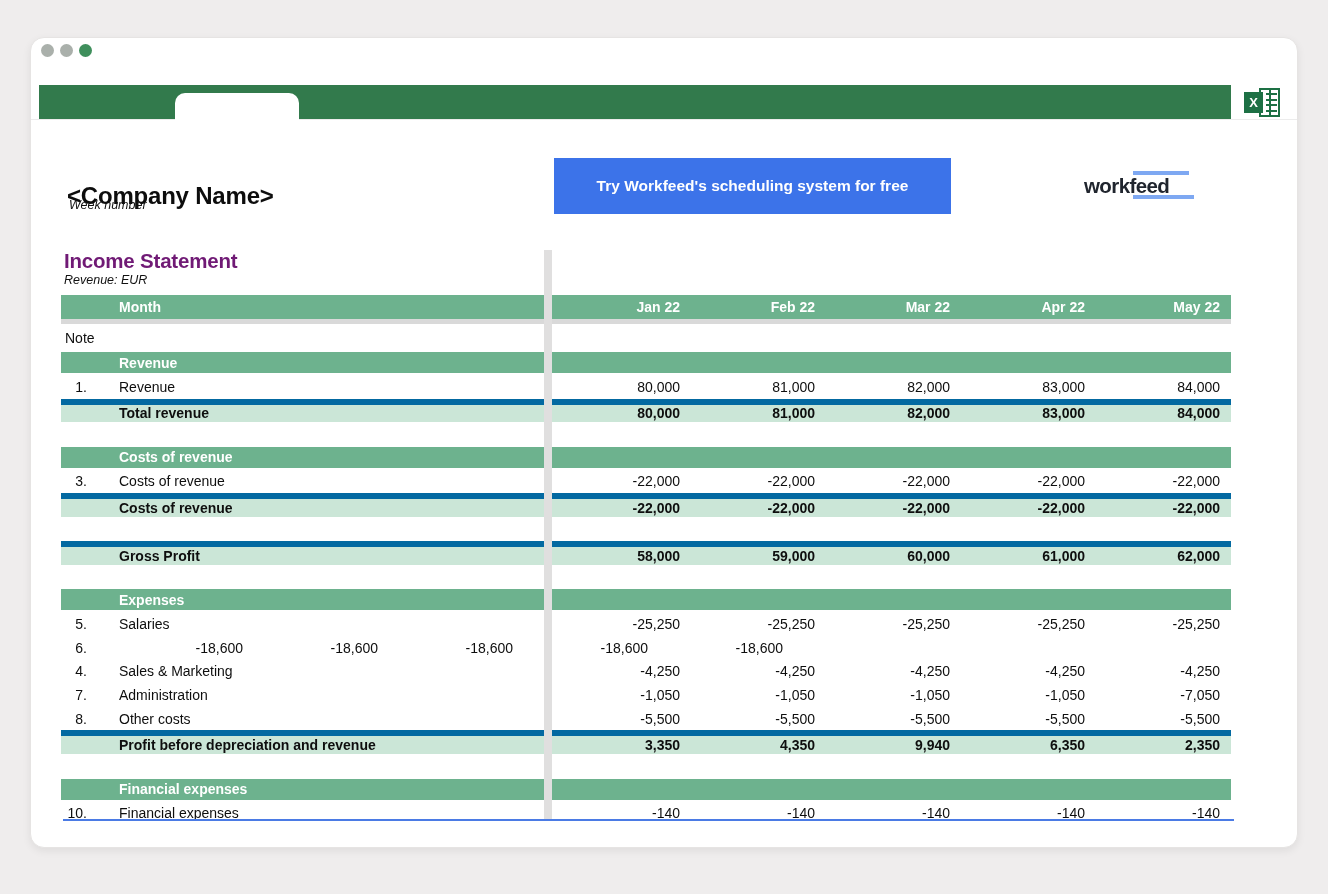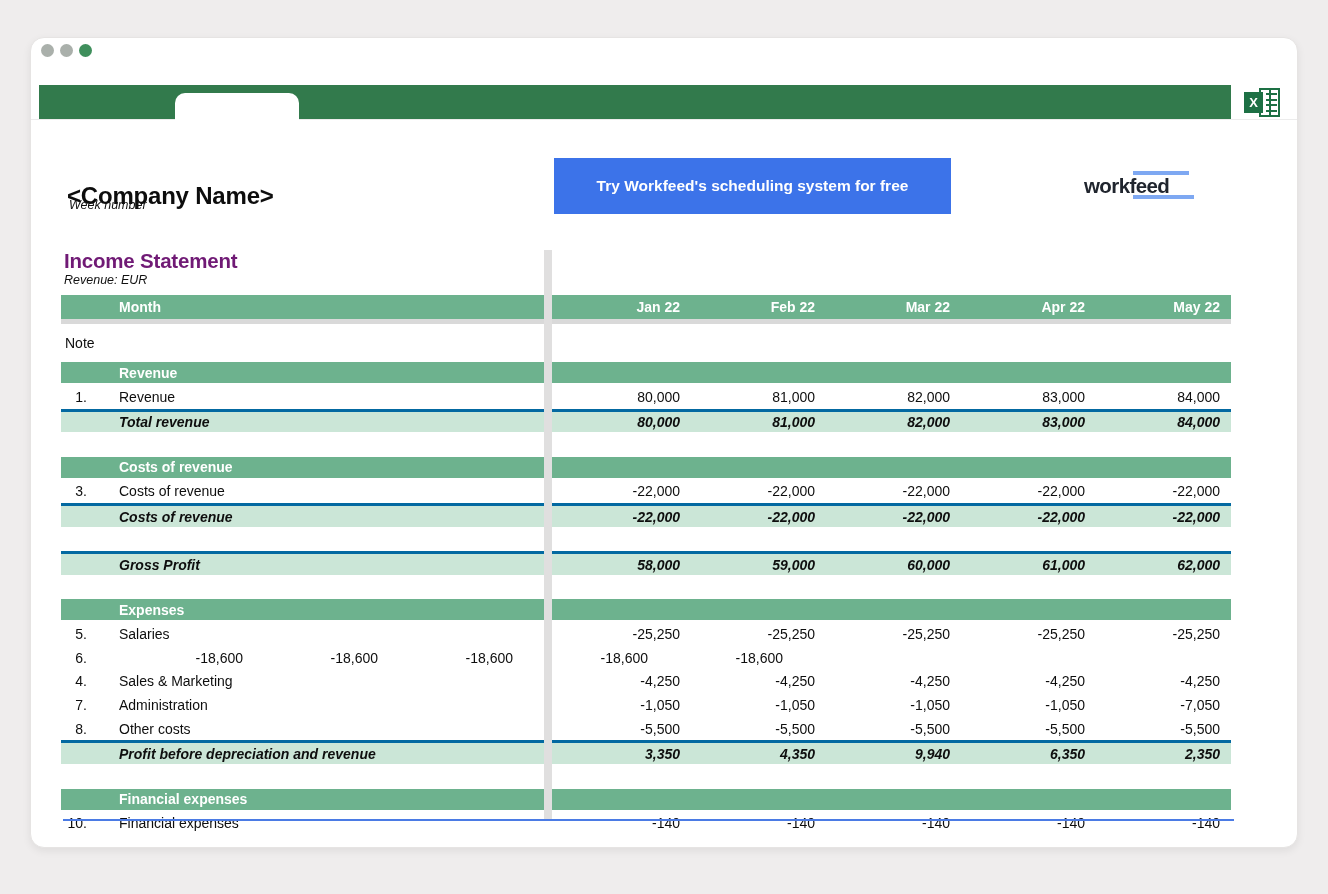--- a/index.html
+++ b/index.html
@@ -57,24 +57,24 @@
   .logo-bar-top    { left:49px; top:-4px; width:56px; }
   .logo-bar-bottom { left:49px; top:20px; width:61px; }
   
   .stmt-title    { position:absolute; left:33px; top:211px; font-size:20.5px; font-weight:bold; color:#701a75; letter-spacing:-0.2px; }
   .stmt-currency { position:absolute; left:33px; top:235px; font-size:12.5px; font-style:italic; color:#111; }
   
   .income-table { position:absolute; left:30px; top:257px; width:1170px; }
   .row { display:flex; align-items:center; font-size:14px; color:#0e0e0e; }
   .row.months  { height:24px; background:var(--header-green,#6db28e); color:#fff; font-weight:bold; }
   .row.grayband{ height:5px;  background:var(--band-gray,#d9d9d9); }
-  .row.note    { height:38px; background:#fff; }
+  .row.note    { height:28px; background:#fff; }
   .row.section { height:23px; background:var(--header-green,#6db28e); color:#fff; font-weight:bold; border-bottom:2px solid #fff; }
   .row.item    { height:23.6px; background:#fff; }
-  .row.total   { height:23.6px; background:var(--light-green,#cbe6d7); font-weight:bold; border-top:3px solid #0369a1;font-style:italic; }
+  .row.total   { height:23.6px; background:var(--light-green,#cbe6d7); font-weight:bold; border-top:6px solid #0369a1; }
   .row.spacer  { height:24.5px; background:#fff; }
   .cell.num   { width:58px; text-align:right; padding-right:32px; flex:none; }
   .cell.label { flex:1; text-align:left; white-space:nowrap; overflow:hidden; }
   .cell.val   { width:135px; text-align:right; padding-right:11px; flex:none; white-space:nowrap; }
   .cell.notelabel { flex:1; padding-left:4px; }
   
   .col-divider { position:absolute; left:513px; top:212px; width:8px; height:570px; background:var(--divider-gray,#e0dfdf); z-index:4; }
   .blue-line   { position:absolute; left:32px; top:781px; width:1171px; height:2px; background:var(--line-blue,#4b7be5); z-index:6; }
 </style>
 </head>

